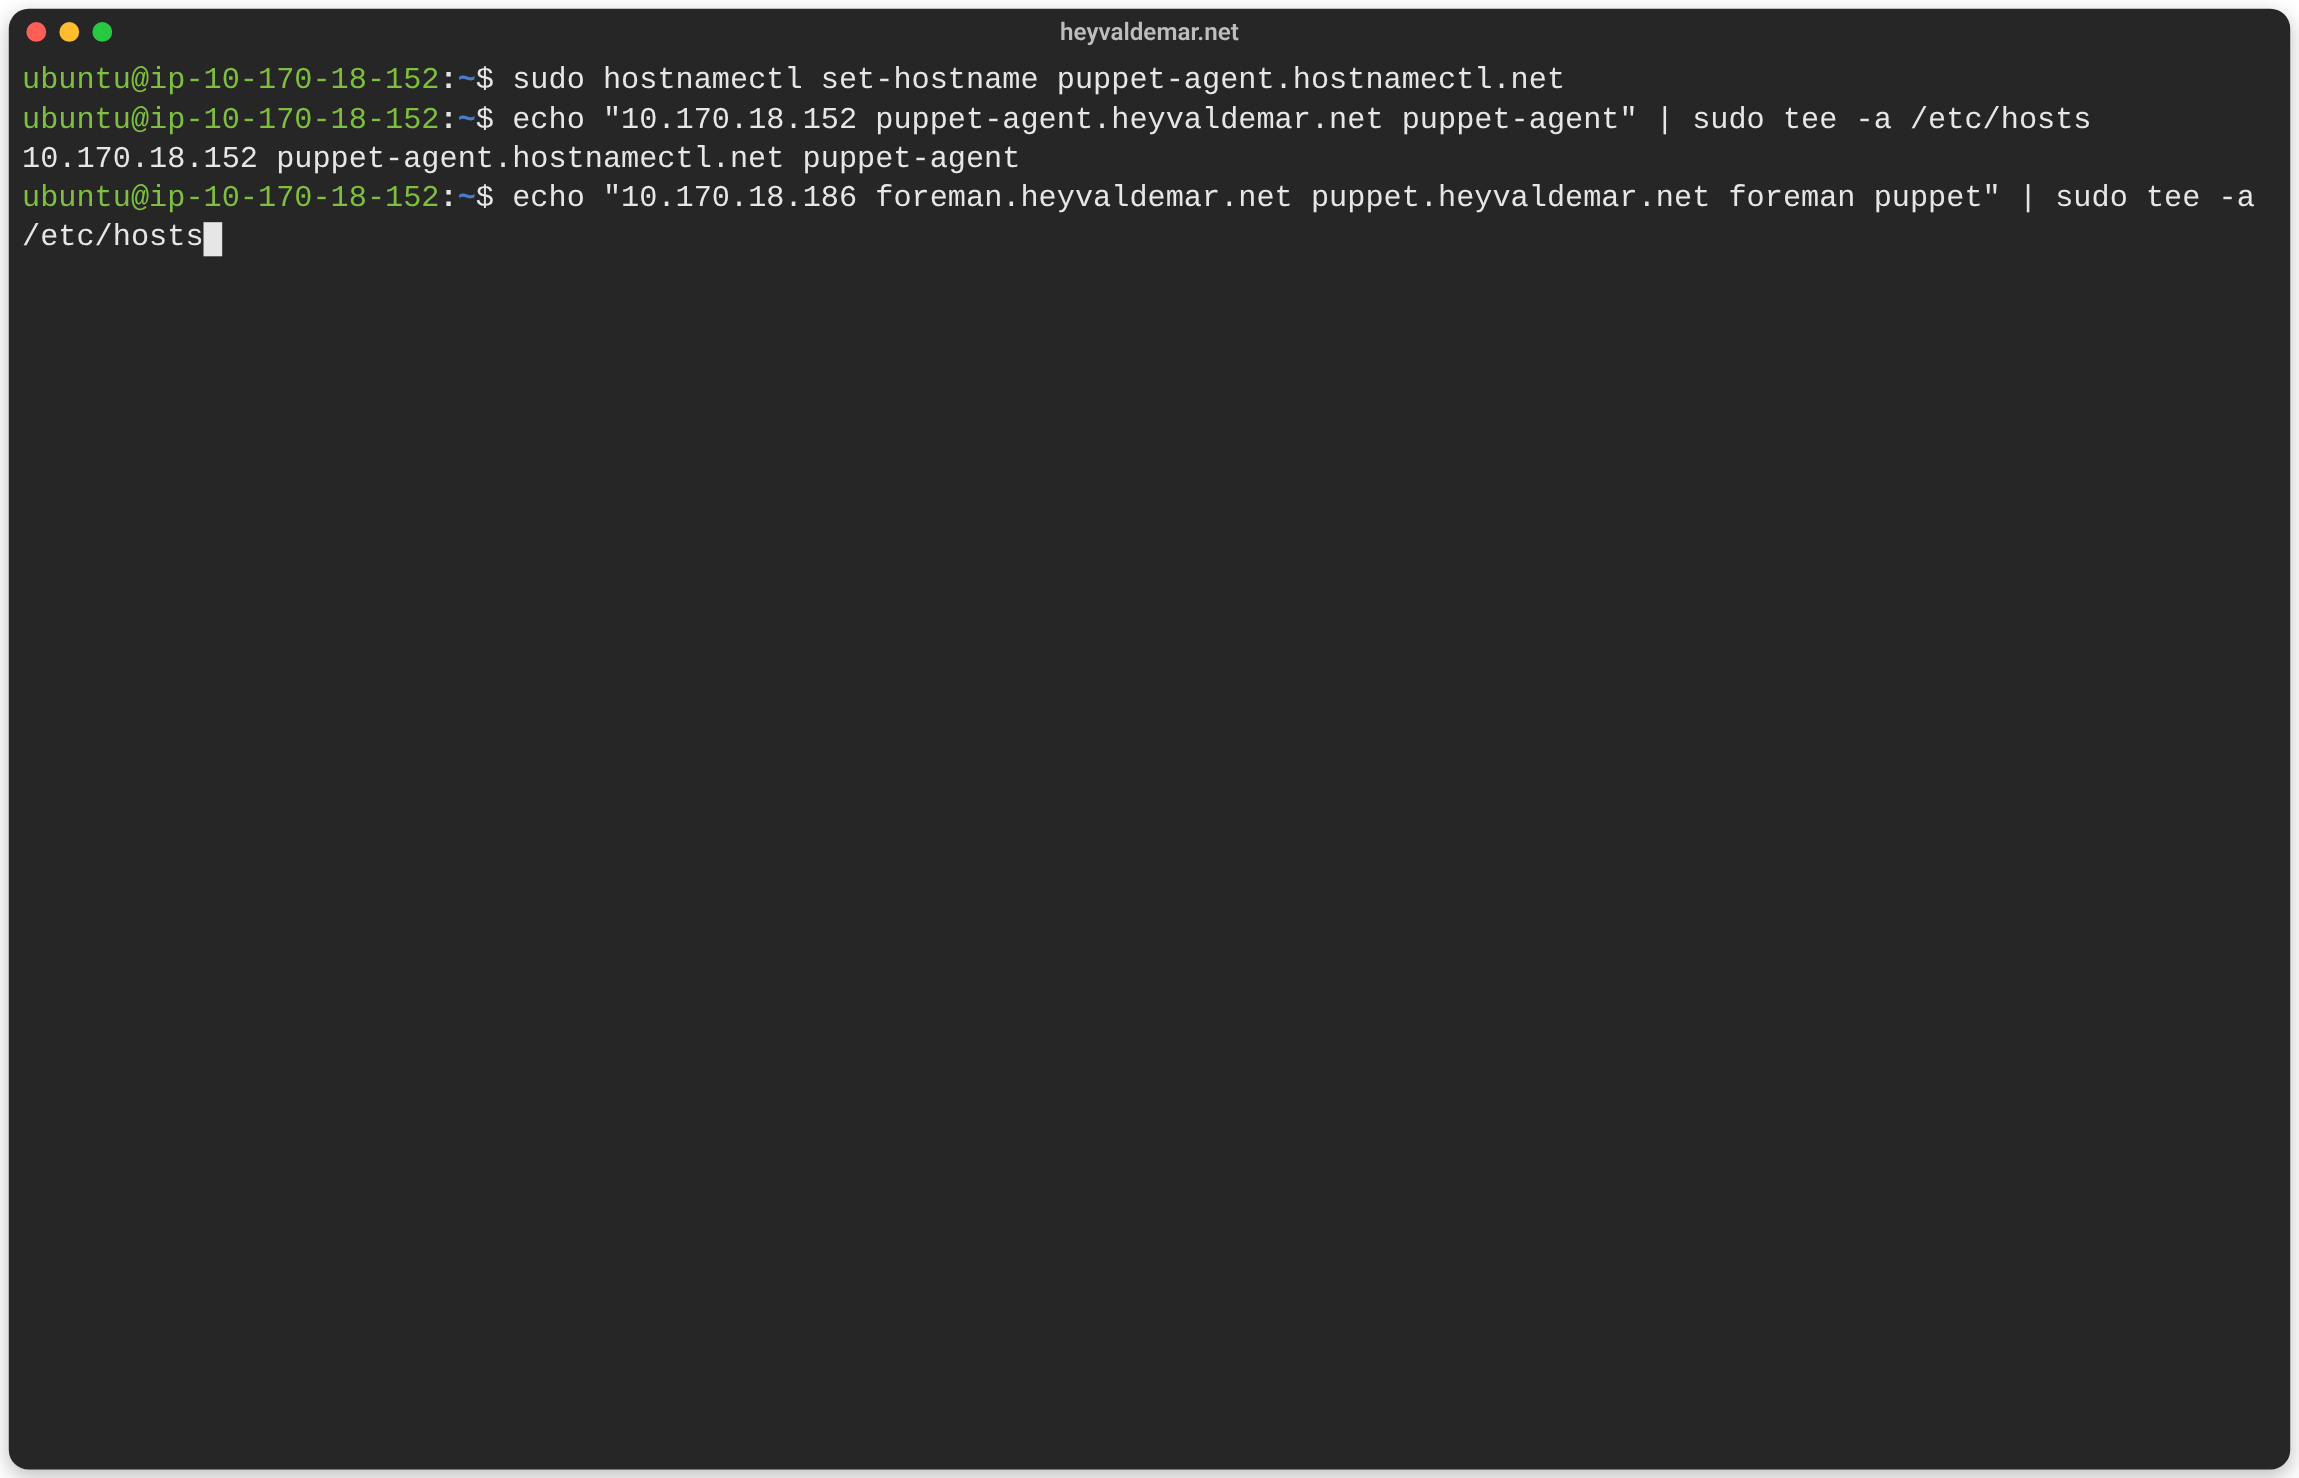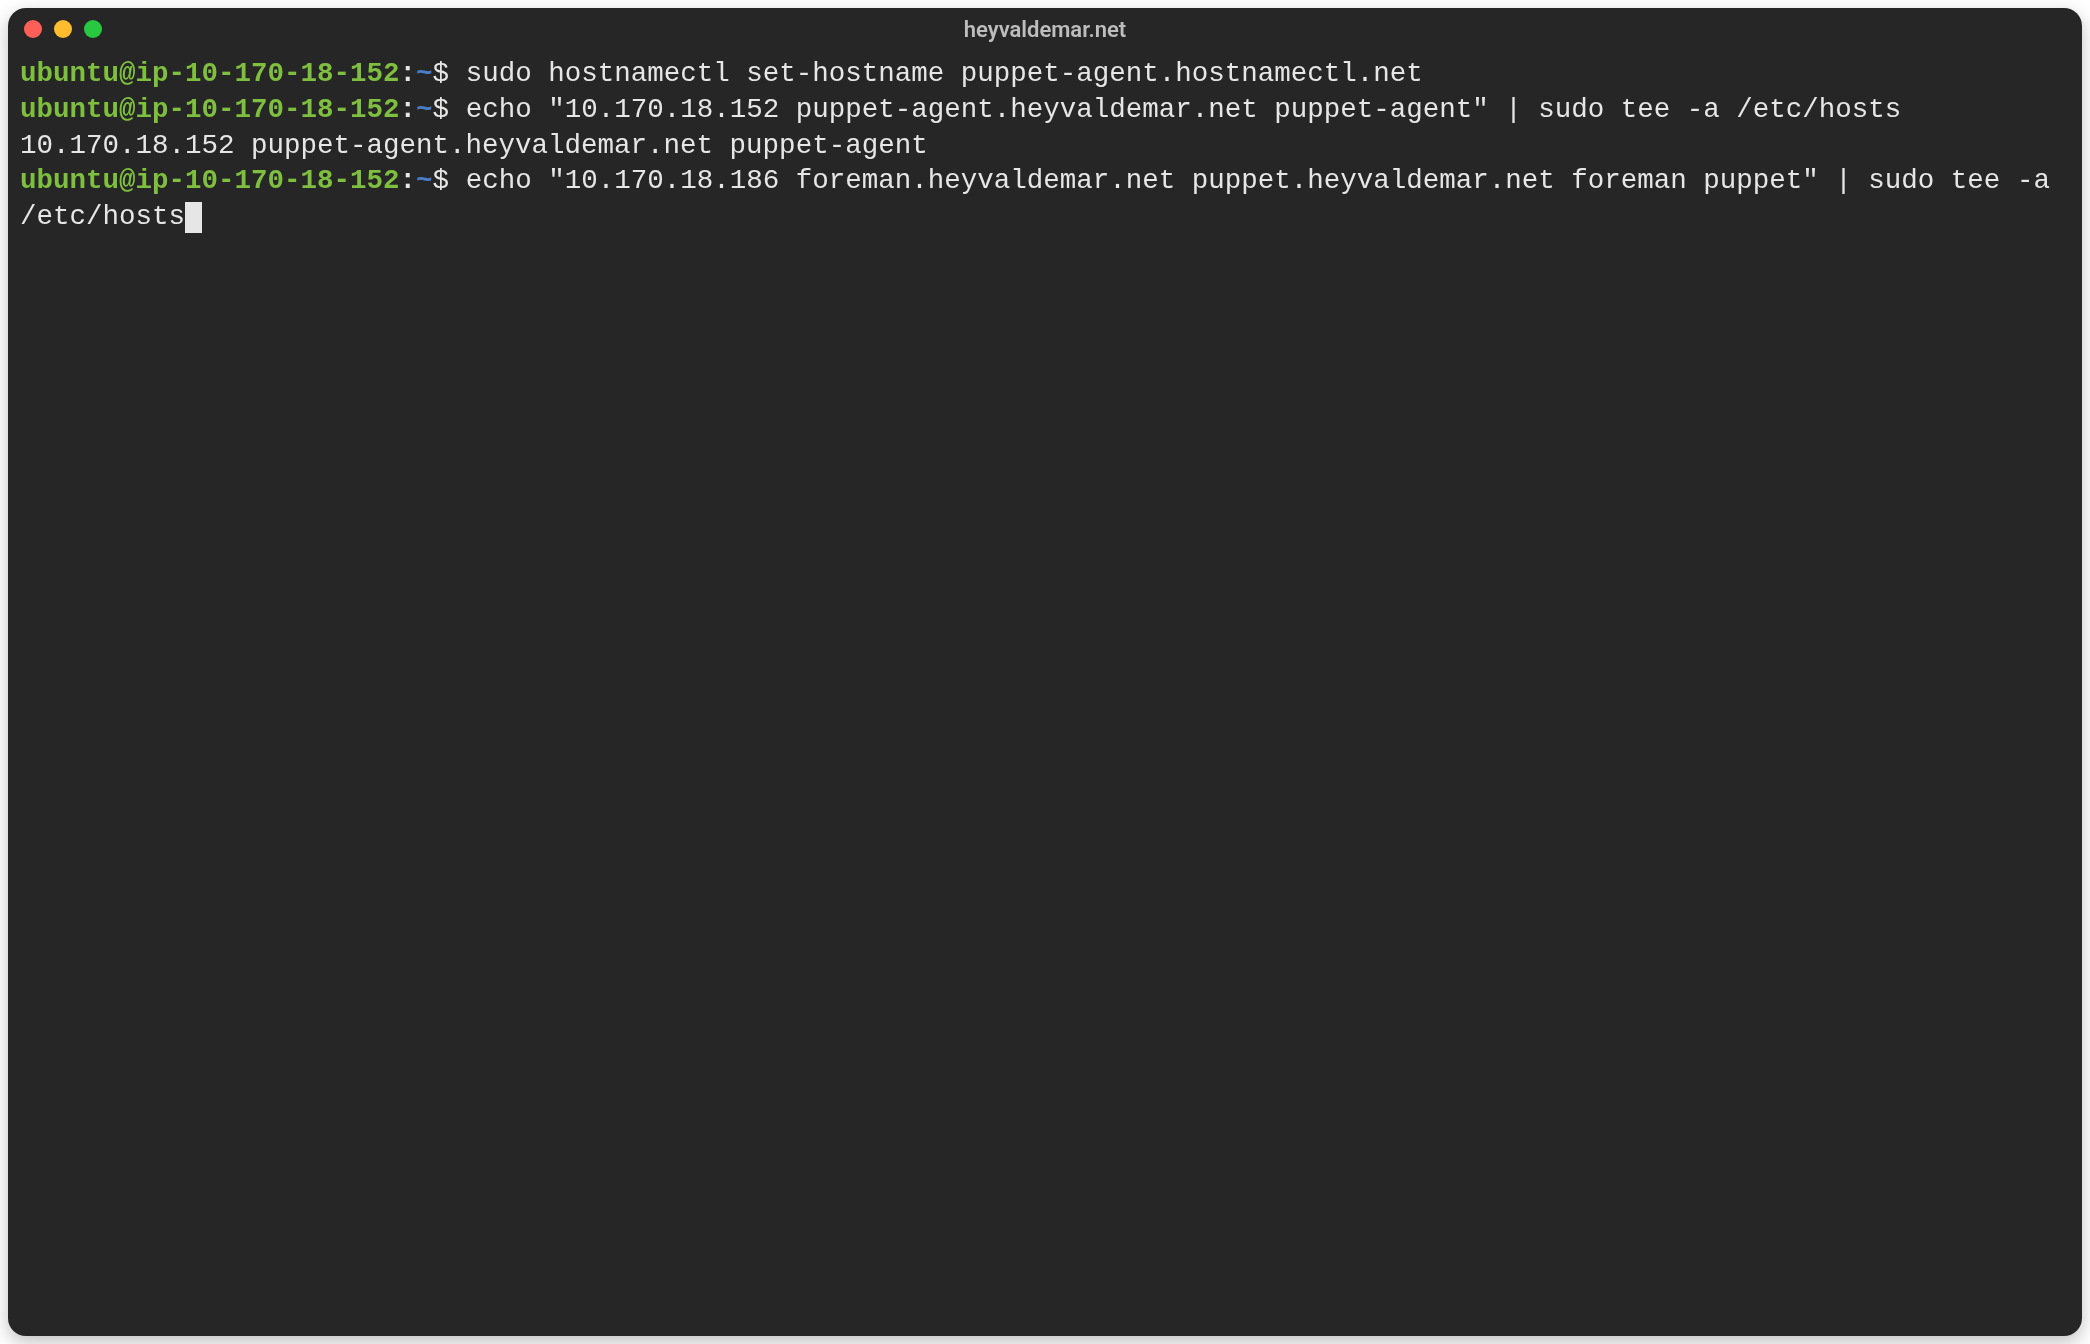--- a/index.html
+++ b/index.html
@@ -69,21 +69,21 @@
       flex: 1 1 auto;
       padding: 6px 12px 12px 12px;
       font-size: 27.5px;
       line-height: 1.3;
       color: #e6e6e6;
       white-space: pre-wrap;
       word-break: break-all;
       overflow: hidden;
     }
 
-    .prompt-user { color: #7fbf3f; font-weight: bold; }
+    .prompt-user { color: #7fbf3f; font-weight: normal; }
     .prompt-sep  { color: #e6e6e6; font-weight: bold; }
     .prompt-path { color: #4a7dc9; font-weight: bold; }
     .prompt-symbol { color: #e6e6e6; }
     .cmd-text { color: #e6e6e6; }
     .out-text { color: #e6e6e6; }
 
     .cursor {
       display: inline-block;
       width: 0.62em;
       height: 1.12em;
@@ -101,16 +101,16 @@
     <div class="traffic-lights">
       <div class="traffic-light tl-close"></div>
       <div class="traffic-light tl-minimize"></div>
       <div class="traffic-light tl-maximize"></div>
     </div>
     <div class="title-text">heyvaldemar.net</div>
   </div>
 
   <div class="terminal-body"><span class="prompt-user">ubuntu@ip-10-170-18-152</span><span class="prompt-sep">:</span><span class="prompt-path">~</span><span class="prompt-symbol">$</span><span> </span><span class="cmd-text">sudo hostnamectl set-hostname puppet-agent.hostnamectl.net</span>
 <span class="prompt-user">ubuntu@ip-10-170-18-152</span><span class="prompt-sep">:</span><span class="prompt-path">~</span><span class="prompt-symbol">$</span><span> </span><span class="cmd-text">echo "10.170.18.152 puppet-agent.heyvaldemar.net puppet-agent" | sudo tee -a /etc/hosts</span>
-<span class="out-text">10.170.18.152 puppet-agent.heyvaldemar.net puppet-agent</span>
+<span class="out-text">10.170.18.152 puppet-agent.hostnamectl.net puppet-agent</span>
 <span class="prompt-user">ubuntu@ip-10-170-18-152</span><span class="prompt-sep">:</span><span class="prompt-path">~</span><span class="prompt-symbol">$</span><span> </span><span class="cmd-text">echo "10.170.18.186 foreman.heyvaldemar.net puppet.heyvaldemar.net foreman puppet" | sudo tee -a /etc/hosts</span><span class="cursor"></span></div>
 
 </div>
 
 </body></html>

